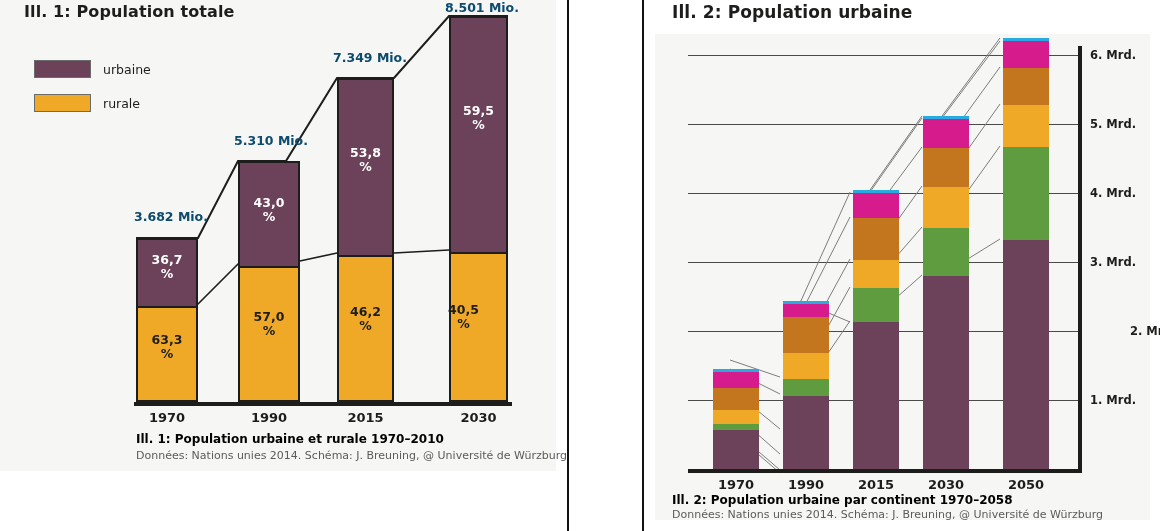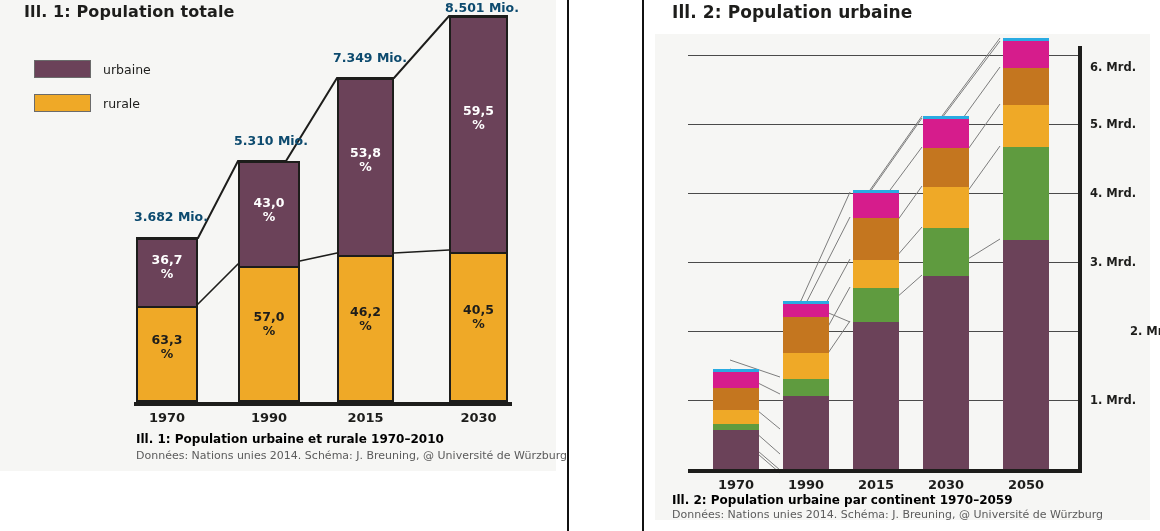--- a/index.html
+++ b/index.html
@@ -99,21 +99,21 @@
 <div class="lbl dark" style="left:337px;top:305px;width:57px;">46,2
 %</div>
 <div class="toplbl" style="left:333px;top:50px;">7.349 Mio.</div>
 
 <div class="bar" style="left:449px;top:16px;width:59px;height:386px;border:2px solid #1d1d1b;">
   <div class="seg" style="top:0;height:234px;background:#6B4259;"></div>
   <div class="seg" style="top:234px;bottom:0;background:#EFA927;border-top:2px solid #1d1d1b;"></div>
 </div>
 <div class="lbl" style="left:449px;top:104px;width:59px;">59,5
 %</div>
-<div class="lbl dark" style="left:449px;top:303px;width:59px;">40,5
+<div class="lbl dark" style="left:434px;top:303px;width:59px;">40,5
 %</div>
 <div class="toplbl" style="left:445px;top:0px;">8.501 Mio.</div>
 
 <div class="axis-x" style="left:134px;top:402px;width:378px;height:4px;"></div>
 <div class="xtick" style="left:136px;top:410px;width:62px;">1970</div>
 <div class="xtick" style="left:238px;top:410px;width:62px;">1990</div>
 <div class="xtick" style="left:337px;top:410px;width:57px;">2015</div>
 <div class="xtick" style="left:449px;top:410px;width:59px;">2030</div>
 
 <div class="cap-main" style="left:136px;top:432px;">Ill. 1: Population urbaine et rurale 1970–2010</div>
@@ -205,27 +205,27 @@
   <div class="seg" style="top:3px;height:27px;background:#D61C8C;"></div>
   <div class="seg" style="top:30px;height:37px;background:#C4761F;"></div>
   <div class="seg" style="top:67px;height:42px;background:#EFA927;"></div>
   <div class="seg" style="top:109px;height:93px;background:#5F9B3F;"></div>
   <div class="seg" style="top:202px;bottom:0;background:#6B4259;"></div>
 </div>
 
 <div class="axis-y" style="left:1078px;top:46px;width:4px;height:426px;"></div>
 <div class="axis-x" style="left:688px;top:469px;width:394px;height:4px;"></div>
 
-<div class="ytick" style="left:1090px;top:60px;">6. Mrd.</div>
+<div class="ytick" style="left:1090px;top:48px;">6. Mrd.</div>
 <div class="ytick" style="left:1090px;top:117px;">5. Mrd.</div>
 <div class="ytick" style="left:1090px;top:186px;">4. Mrd.</div>
 <div class="ytick" style="left:1090px;top:255px;">3. Mrd.</div>
 <div class="ytick" style="left:1090px;top:324px;margin-left:40px;">2. Mrd.</div>
 <div class="ytick" style="left:1090px;top:393px;">1. Mrd.</div>
 
 <div class="xtick" style="left:711px;top:477px;width:50px;">1970</div>
 <div class="xtick" style="left:781px;top:477px;width:50px;">1990</div>
 <div class="xtick" style="left:851px;top:477px;width:50px;">2015</div>
 <div class="xtick" style="left:921px;top:477px;width:50px;">2030</div>
 <div class="xtick" style="left:1001px;top:477px;width:50px;text-align:center;">2050</div>
 
-<div class="cap-main" style="left:672px;top:493px;">Ill. 2: Population urbaine par continent 1970–2059</div>
+<div class="cap-main" style="left:672px;top:493px;">Ill. 2: Population urbaine par continent 1970–2058</div>
 <div class="cap-sub" style="left:672px;top:508px;">Données: Nations unies 2014. Schéma: J. Breuning, @ Université de Würzburg</div>
 
 </body></html>

